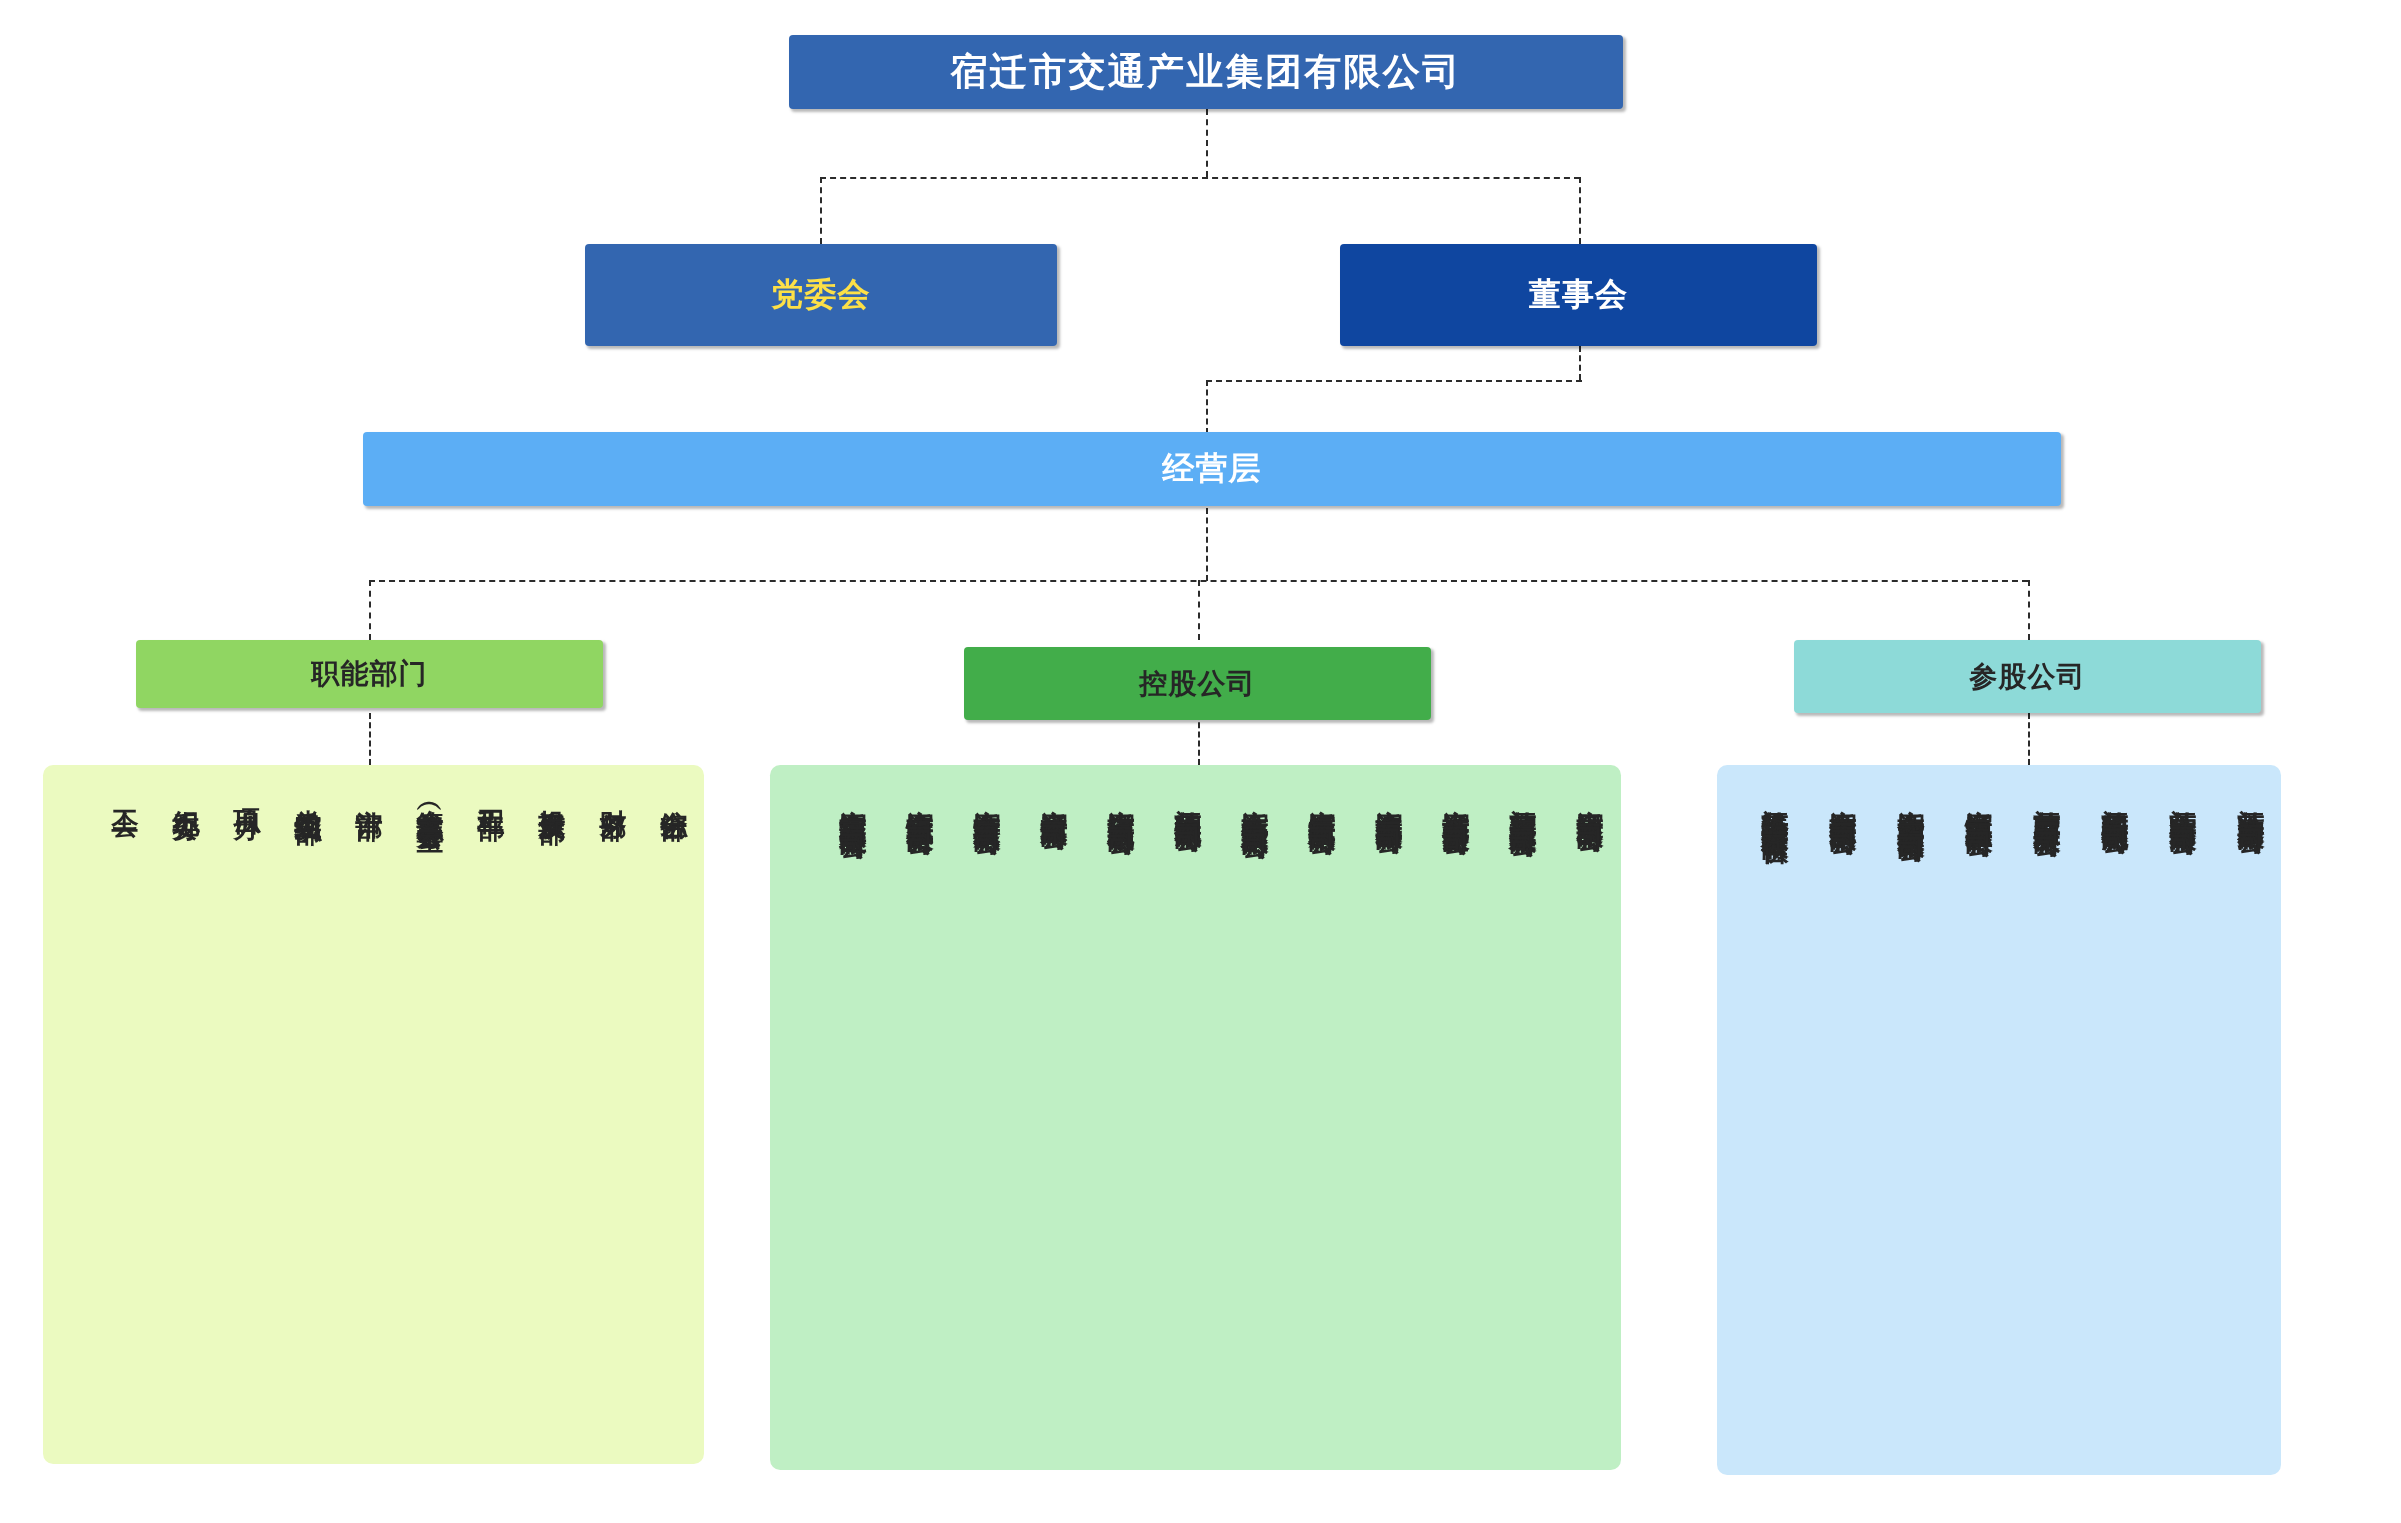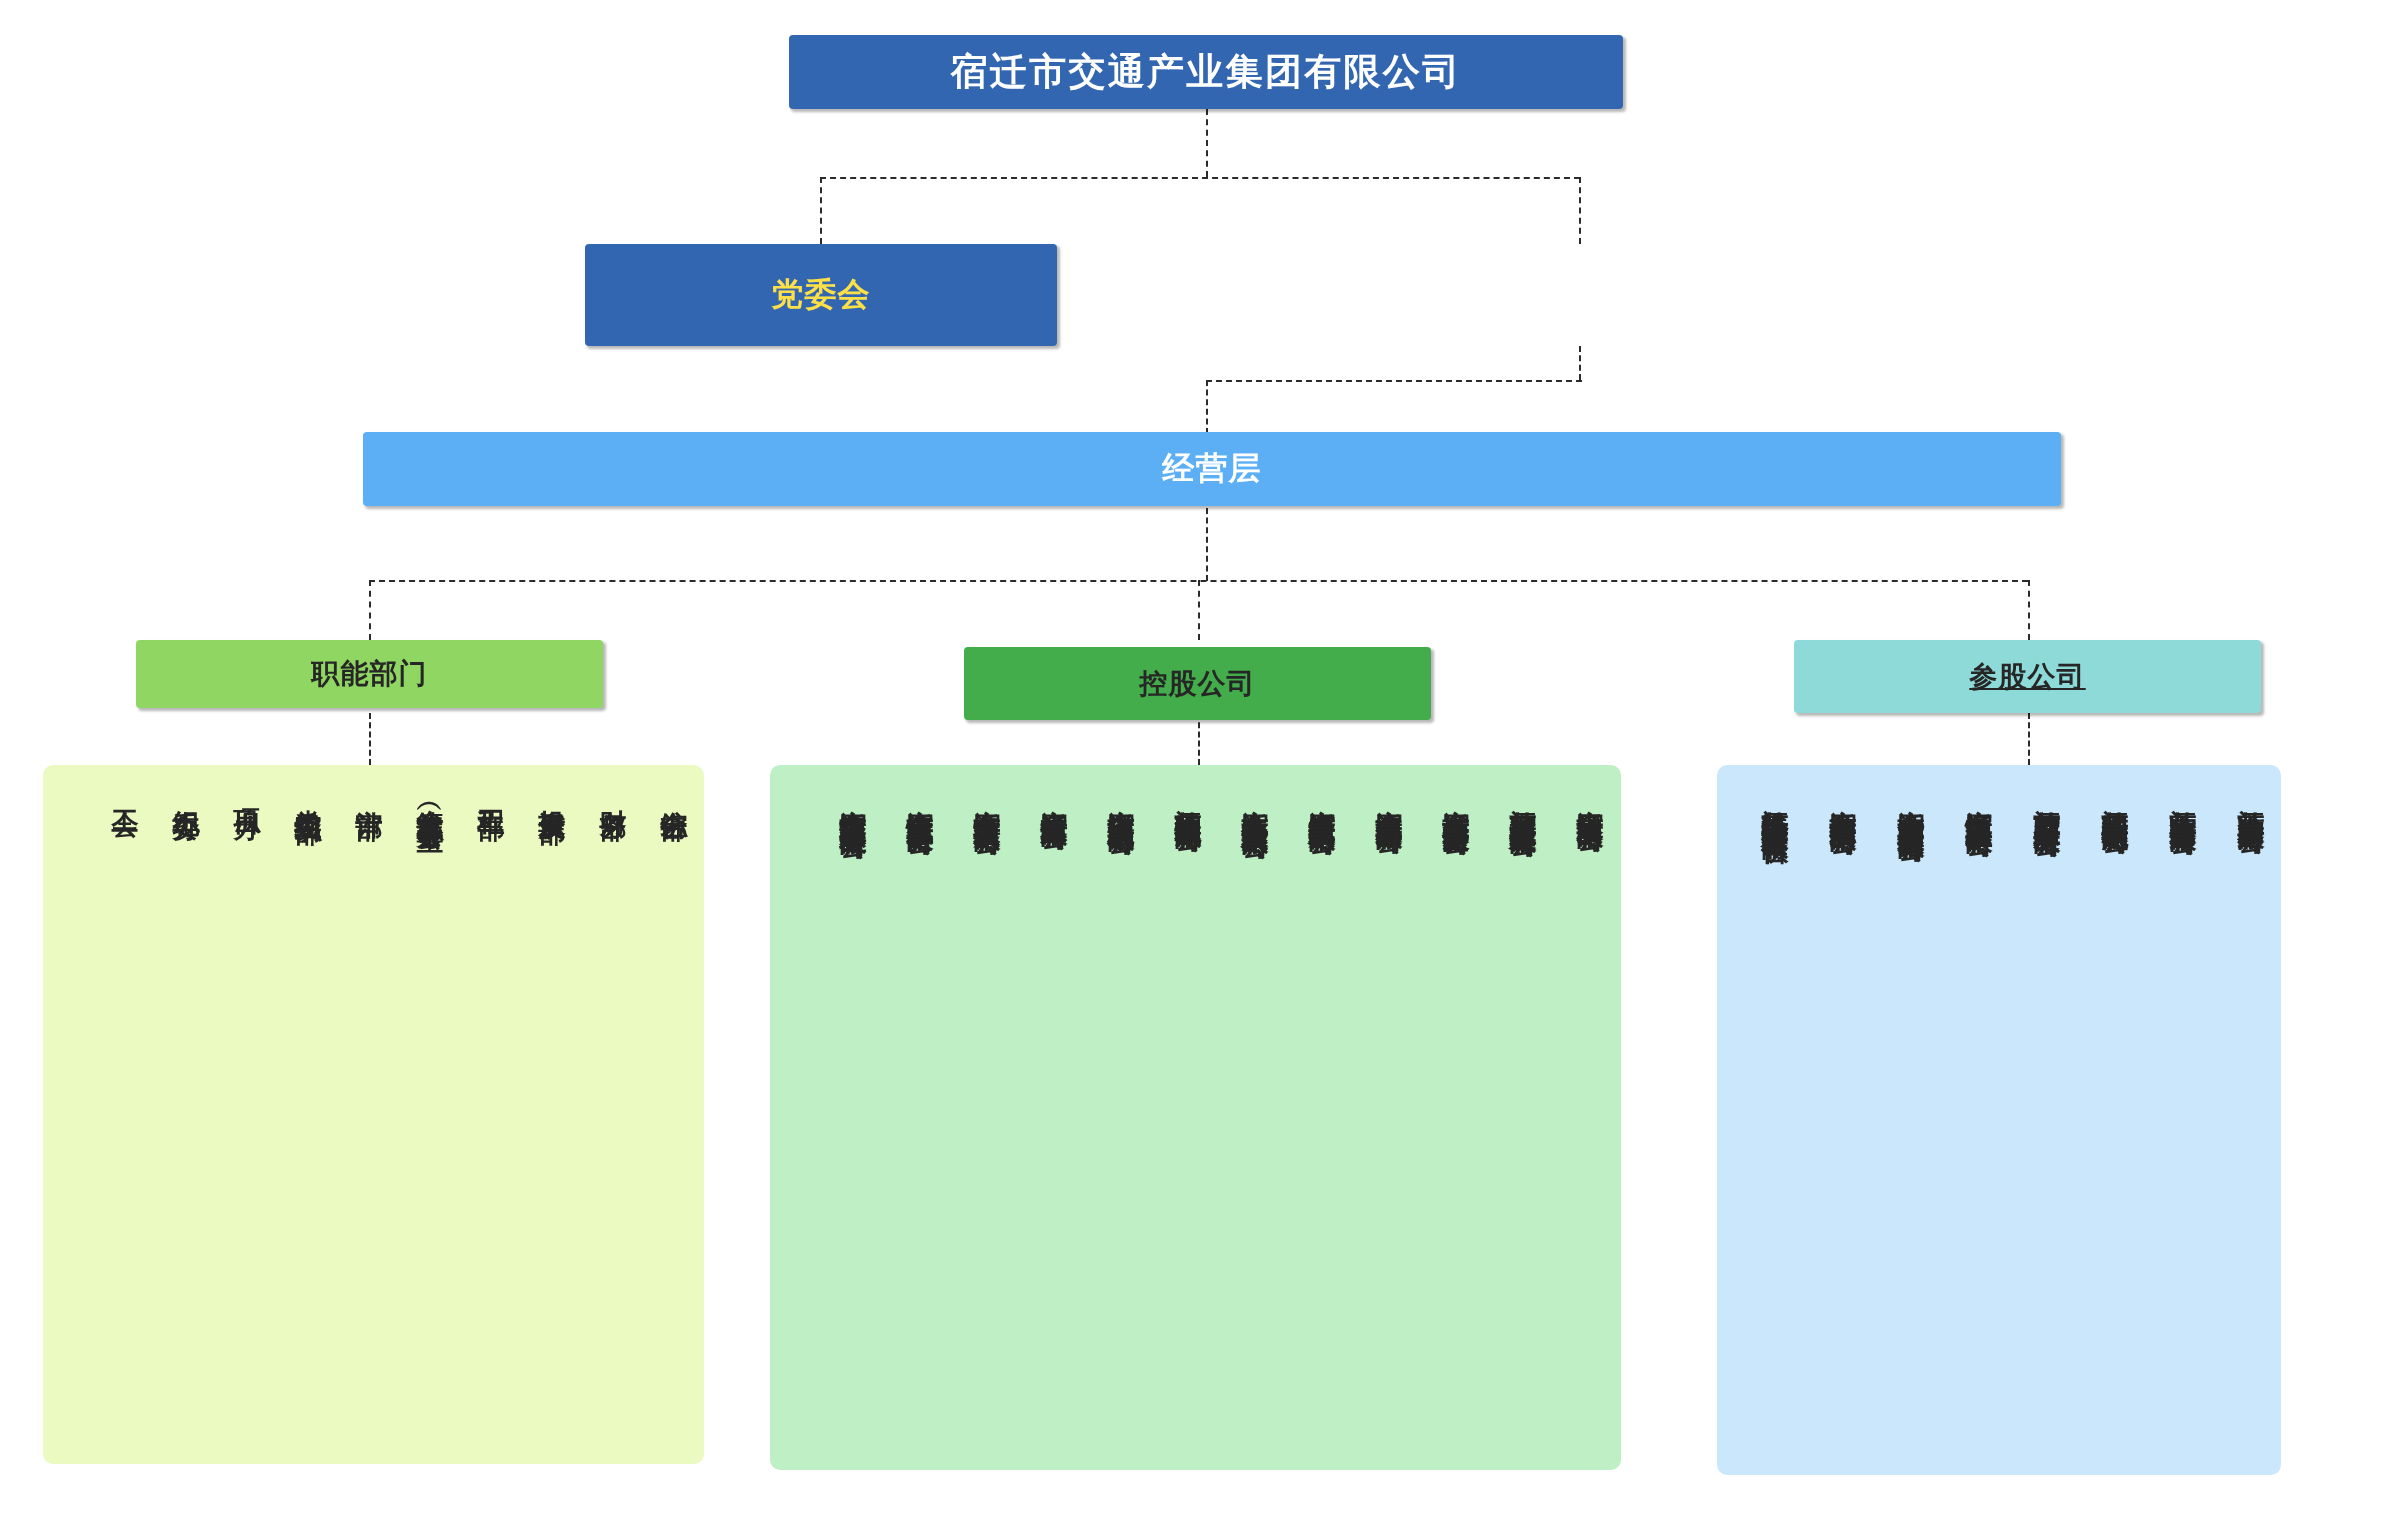--- a/index.html
+++ b/index.html
@@ -30,21 +30,21 @@
   #board-node  { left:1340px; top:244px;  width:477px;  height:102px;
                  background:#0F46A0; color:#fff; font-size:32px; }
   #mgmt-node   { left:363px;  top:432px;  width:1698px; height:74px;
                  background:#5CAEF5; color:#fff; font-size:32px; }
 
   #cat-func    { left:136px;  top:640px; width:467px;  height:68px;
                  background:#90D662; color:#262626; font-size:28px; }
   #cat-hold    { left:964px; top:640px; width:467px;  height:73px;
                  background:#42AD4A; color:#262626; font-size:28px;margin-top:7px; }
   #cat-share   { left:1794px; top:640px; width:467px;  height:73px;
-                 background:#8DDAD8; color:#262626; font-size:28px;text-decoration:underline; }
+                 background:#8DDAD8; color:#262626; font-size:28px; }
 
   
   .panel {
     position: absolute;
     border-radius: 10.2px;
     padding-top: 23px;
     display: flex;
     flex-direction: row-reverse;
     justify-content: flex-start;
     align-items: flex-start;
@@ -94,20 +94,21 @@
   <div class="vline" style="left:2028px; top:580px; height:60px;"></div>
 
   <div class="vline" style="left:369px; top:713px; height:52px;"></div>
   <div class="vline" style="left:1198px; top:713px; height:52px;"></div>
   <div class="vline" style="left:2028px; top:713px; height:52px;"></div>
 
   <div class="node shadow" id="root-node">宿迁市交通产业集团有限公司</div>
 
   <div class="node shadow" id="party-node">党委会</div>
 
+  <div class="node shadow" id="board-node">董事会</div>
 
   <div class="node shadow" id="mgmt-node">经营层</div>
 
   <div class="node shadow" id="cat-func">职能部门</div>
 
   <div class="node shadow" id="cat-hold">控股公司</div>
 
   <div class="node shadow" id="cat-share">参股公司</div>
 
   <div class="panel" id="panel-func">

